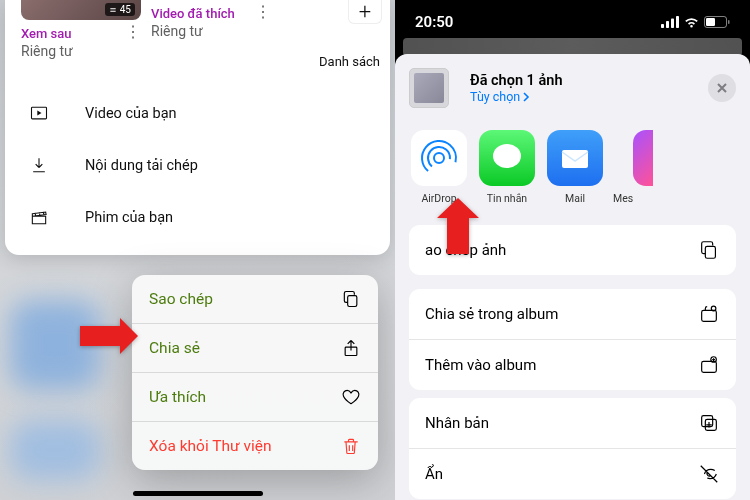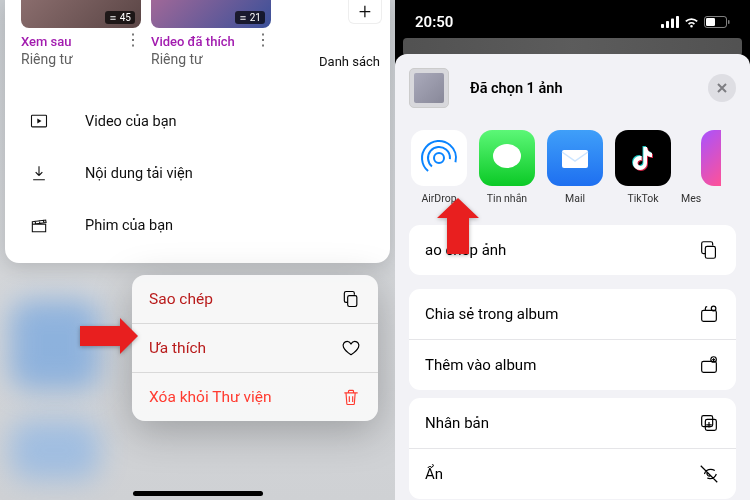--- a/index.html
+++ b/index.html
@@ -4,37 +4,37 @@
 <style>
 * { margin: 0; padding: 0; box-sizing: border-box; -webkit-font-smoothing: antialiased; }
 body { font-family: -apple-system, BlinkMacSystemFont, "Segoe UI", Roboto, sans-serif; background: #e8e8e8; width: 750px; height: 500px; overflow: hidden; display: flex; }
 .pane { position: relative; height: 500px; overflow: hidden; }
 .left-pane { width: 395px; background: linear-gradient(180deg, #c8ccd0 0%, #d4d6d9 60%, #cfd1d4 100%); }
 .right-pane { width: 355px; background: #000; }
 
 .yt-card { position: absolute; top: 0; left: 5px; right: 5px; background: #fff; border-radius: 0 0 14px 14px; padding: 0 0 12px 0; box-shadow: 0 4px 20px rgba(0,0,0,0.15); }
 .thumbs-row { display: flex; gap: 10px; padding: 0 16px 0 16px; position: relative; }
 .thumb-col { width: 120px; }
-.thumb-img { width: 120px; height: 28px; background: linear-gradient(135deg,#8a6d6d,#5a4545); border-radius: 0 0 8px 8px; position: relative; overflow: hidden; }
+.thumb-img { width: 120px; height: 20px; background: linear-gradient(135deg,#8a6d6d,#5a4545); border-radius: 0 0 8px 8px; position: relative; overflow: hidden; }
 .thumb-img.two { background: linear-gradient(135deg,#a06898,#3a5099); }
 .thumb-badge { position: absolute; right: 6px; bottom: 4px; background: rgba(0,0,0,0.7); color: #fff; font-size: 10px; padding: 1px 4px; border-radius: 3px; display: flex; align-items: center; gap: 3px; }
 .stack-ic { width: 8px; height: 8px; }
 .thumb-title { font-size: 13px; font-weight: 500; color: #a21caf; margin-top: 6px; }
 .thumb-sub { font-size: 14px; color: #606060; margin-top: 2px; }
 .thumb-cap-row { display: flex; justify-content: space-between; align-items: flex-start; }
 .dots-v { font-size: 16px; color: #606060; line-height: 1; margin-top: 4px; }
 .plus-fab { position: absolute; top: 0; right: 8px; width: 34px; height: 24px; background: #fff; border-radius: 0 0 6px 6px; display: flex; align-items: center; justify-content: center; font-size: 22px; color: #0f0f0f; font-weight: 300; border: 1px solid #eee; border-top: none; }
 .danh-sach { position: absolute; top: 54px; right: 10px; font-size: 13px; color: #0f0f0f; }
 
 .yt-list { margin-top: 28px; }
 .yt-item { display: flex; align-items: center; gap: 36px; padding: 16px 24px; font-size: 14.5px; color: #0f0f0f; }
 .yt-ic { width: 20px; height: 20px; flex-shrink: 0; }
 
 .ctx-menu { position: absolute; left: 132px; top: 275px; width: 246px; background: rgba(248,248,248,0.96); border-radius: 13px; overflow: hidden; box-shadow: 0 10px 40px rgba(0,0,0,0.25); }
-.ctx-item { display: flex; align-items: center; justify-content: space-between; padding: 14px 17px; font-size: 15.5px; color: #b91c1c; border-bottom: 0.5px solid rgba(0,0,0,0.12); }
+.ctx-item { display: flex; align-items: center; justify-content: space-between; padding: 14px 17px; font-size: 15.5px; color: #4d7c0f; border-bottom: 0.5px solid rgba(0,0,0,0.12); }
 .ctx-item:last-child { border-bottom: none; }
 .ctx-item.red { color: #ff3b30; }
 .ctx-ic { width: 20px; height: 20px; }
 
 .red-arrow { position: absolute; pointer-events: none; }
 .arrow-left { left: 78px; top: 318px; }
 .arrow-right { left: 437px; top: 198px; }
 .arrow-svg { filter: drop-shadow(0 1px 2px rgba(0,0,0,0.3)); }
 
 .status-bar { position: absolute; top: 0; left: 0; right: 0; height: 44px; display: flex; align-items: center; justify-content: space-between; padding: 0 20px; color: #fff; font-size: 15px; font-weight: 600; z-index: 5; }
@@ -93,28 +93,20 @@
         </div>
         <div class="thumb-cap-row">
           <div>
             <div class="thumb-title">Xem sau</div>
             <div class="thumb-sub">Riêng tư</div>
           </div>
           <span class="dots-v">⋮</span>
         </div>
       </div>
       <div class="thumb-col">
-        <div class="thumb-img two">
-          <div class="thumb-badge">
-            <svg class="stack-ic" viewBox="0 0 24 24" fill="#fff">
-                <path d="M4 6h16v2H4zm0 5h16v2H4zm0 5h16v2H4z"></path>
-              </svg>
-            <span>21</span>
-          </div>
-        </div>
         <div class="thumb-cap-row">
           <div>
             <div class="thumb-title">Video đã thích</div>
             <div class="thumb-sub">Riêng tư</div>
           </div>
           <span class="dots-v">⋮</span>
         </div>
       </div>
       <div class="plus-fab">+</div>
     </div>
@@ -125,37 +117,44 @@
         <svg class="yt-ic" viewBox="0 0 24 24" fill="none" stroke="#0f0f0f" stroke-width="1.3">
             <rect x="3" y="5" width="18" height="14" rx="1"></rect>
             <path d="M10 9l5 3-5 3z" fill="#0f0f0f" stroke="none"></path>
           </svg>
         <span>Video của bạn</span>
       </div>
       <div class="yt-item">
         <svg class="yt-ic" viewBox="0 0 24 24" fill="none" stroke="#0f0f0f" stroke-width="1.3">
             <path d="M12 4v11m0 0l-4-4m4 4l4-4M5 20h14"></path>
           </svg>
-        <span>Nội dung tải viện</span>
+        <span>Nội dung tải chép</span>
       </div>
       <div class="yt-item">
         <svg class="yt-ic" viewBox="0 0 24 24" fill="none" stroke="#0f0f0f" stroke-width="1.3">
             <path d="M4 8l16-2 .5 3L4 11V8zm0 3h16v9H4v-9zm3-4l1 3m4-3.5l1 3m4-3.5l1 3"></path>
           </svg>
         <span>Phim của bạn</span>
       </div>
     </div>
   </div>
 
   <div class="ctx-menu">
     <div class="ctx-item">
       <span>Sao chép</span>
       <svg class="ctx-ic" viewBox="0 0 24 24" fill="none" stroke="#000" stroke-width="1.4">
           <rect x="8" y="8" width="11" height="13" rx="2"></rect>
           <path d="M8 16H6a2 2 0 01-2-2V5a2 2 0 012-2h8a2 2 0 012 2v2"></path>
+        </svg>
+    </div>
+    <div class="ctx-item">
+      <span>Chia sẻ</span>
+      <svg class="ctx-ic" viewBox="0 0 24 24" fill="none" stroke="#000" stroke-width="1.4">
+          <path d="M12 3v12m0-12l-4 4m4-4l4 4"></path>
+          <rect x="5" y="11" width="14" height="10" rx="1"></rect>
         </svg>
     </div>
     <div class="ctx-item">
       <span>Ưa thích</span>
       <svg class="ctx-ic" viewBox="0 0 24 24" fill="none" stroke="#000" stroke-width="1.4">
           <path d="M12 20s-7-4.5-9-9c-1.5-3.5 1-7 4.5-7 2 0 3.5 1.5 4.5 3 1-1.5 2.5-3 4.5-3 3.5 0 6 3.5 4.5 7-2 4.5-9 9-9 9z"></path>
         </svg>
     </div>
     <div class="ctx-item red">
       <span>Xóa khỏi Thư viện</span>
@@ -189,20 +188,26 @@
     </div>
   </div>
 
   <div style="position:absolute;top:38px;left:8px;right:8px;height:18px;background:linear-gradient(90deg,#888,#999,#888);border-radius:4px;opacity:0.6;"></div>
 
   <div class="share-sheet">
     <div class="sheet-header">
       <div class="sheet-thumb"></div>
       <div class="sheet-head-txt">
         <div class="sheet-title">Đã chọn 1 ảnh</div>
+        <div class="sheet-opt">
+          <span>Tùy chọn</span>
+          <svg width="8" height="10" viewBox="0 0 8 10" fill="none" stroke="#007aff" stroke-width="1.6">
+              <path d="M2 1l4 4-4 4"></path>
+            </svg>
+        </div>
       </div>
       <div class="close-btn">
         <svg width="12" height="12" viewBox="0 0 12 12" stroke="#7d7d82" stroke-width="2">
             <path d="M2 2l8 8M10 2l-8 8"></path>
           </svg>
       </div>
     </div>
 
     <div class="share-apps">
       <div class="share-app">
@@ -227,31 +232,20 @@
       <div class="share-app">
         <div class="app-icon ic-mail">
           <svg width="40" height="40" viewBox="0 0 40 40" fill="none">
               <rect x="7" y="12" width="26" height="18" rx="2" fill="#fff"></rect>
               <path d="M7 14l13 9 13-9" stroke="#cce5ff" stroke-width="1.5"></path>
             </svg>
         </div>
         <div class="app-label">Mail</div>
       </div>
       <div class="share-app">
-        <div class="app-icon ic-tiktok">
-          <svg width="34" height="34" viewBox="0 0 34 34">
-              <path d="M21 6c0 3 2 5.5 5 6v4c-2 0-4-.6-5-1.5V22a7 7 0 11-7-7c.5 0 1 0 1.5.1v4.1a3 3 0 102 2.8V6h3.5z" fill="#fff"></path>
-              <path d="M21 6c0 3 2 5.5 5 6v4c-2 0-4-.6-5-1.5V22a7 7 0 11-7-7c.5 0 1 0 1.5.1v4.1a3 3 0 102 2.8V6h3.5z" fill="#25f4ee" transform="translate(-1 -1)" opacity="0.8"></path>
-              <path d="M21 6c0 3 2 5.5 5 6v4c-2 0-4-.6-5-1.5V22a7 7 0 11-7-7c.5 0 1 0 1.5.1v4.1a3 3 0 102 2.8V6h3.5z" fill="#fe2c55" transform="translate(1 1)" opacity="0.8"></path>
-              <path d="M21 6c0 3 2 5.5 5 6v4c-2 0-4-.6-5-1.5V22a7 7 0 11-7-7c.5 0 1 0 1.5.1v4.1a3 3 0 102 2.8V6h3.5z" fill="#fff"></path>
-            </svg>
-        </div>
-        <div class="app-label">TikTok</div>
-      </div>
-      <div class="share-app">
         <div class="app-icon ic-mess2" style="width:20px;border-radius:13px 0 0 13px;"></div>
         <div class="app-label" style="text-align:left;">Mes</div>
       </div>
     </div>
 
     <div class="action-group single">
       <div class="action-item">
         <span>ao chép ảnh</span>
         <svg class="act-ic" viewBox="0 0 24 24" fill="none" stroke="#000" stroke-width="1.3">
             <rect x="8" y="8" width="11" height="13" rx="2"></rect>

